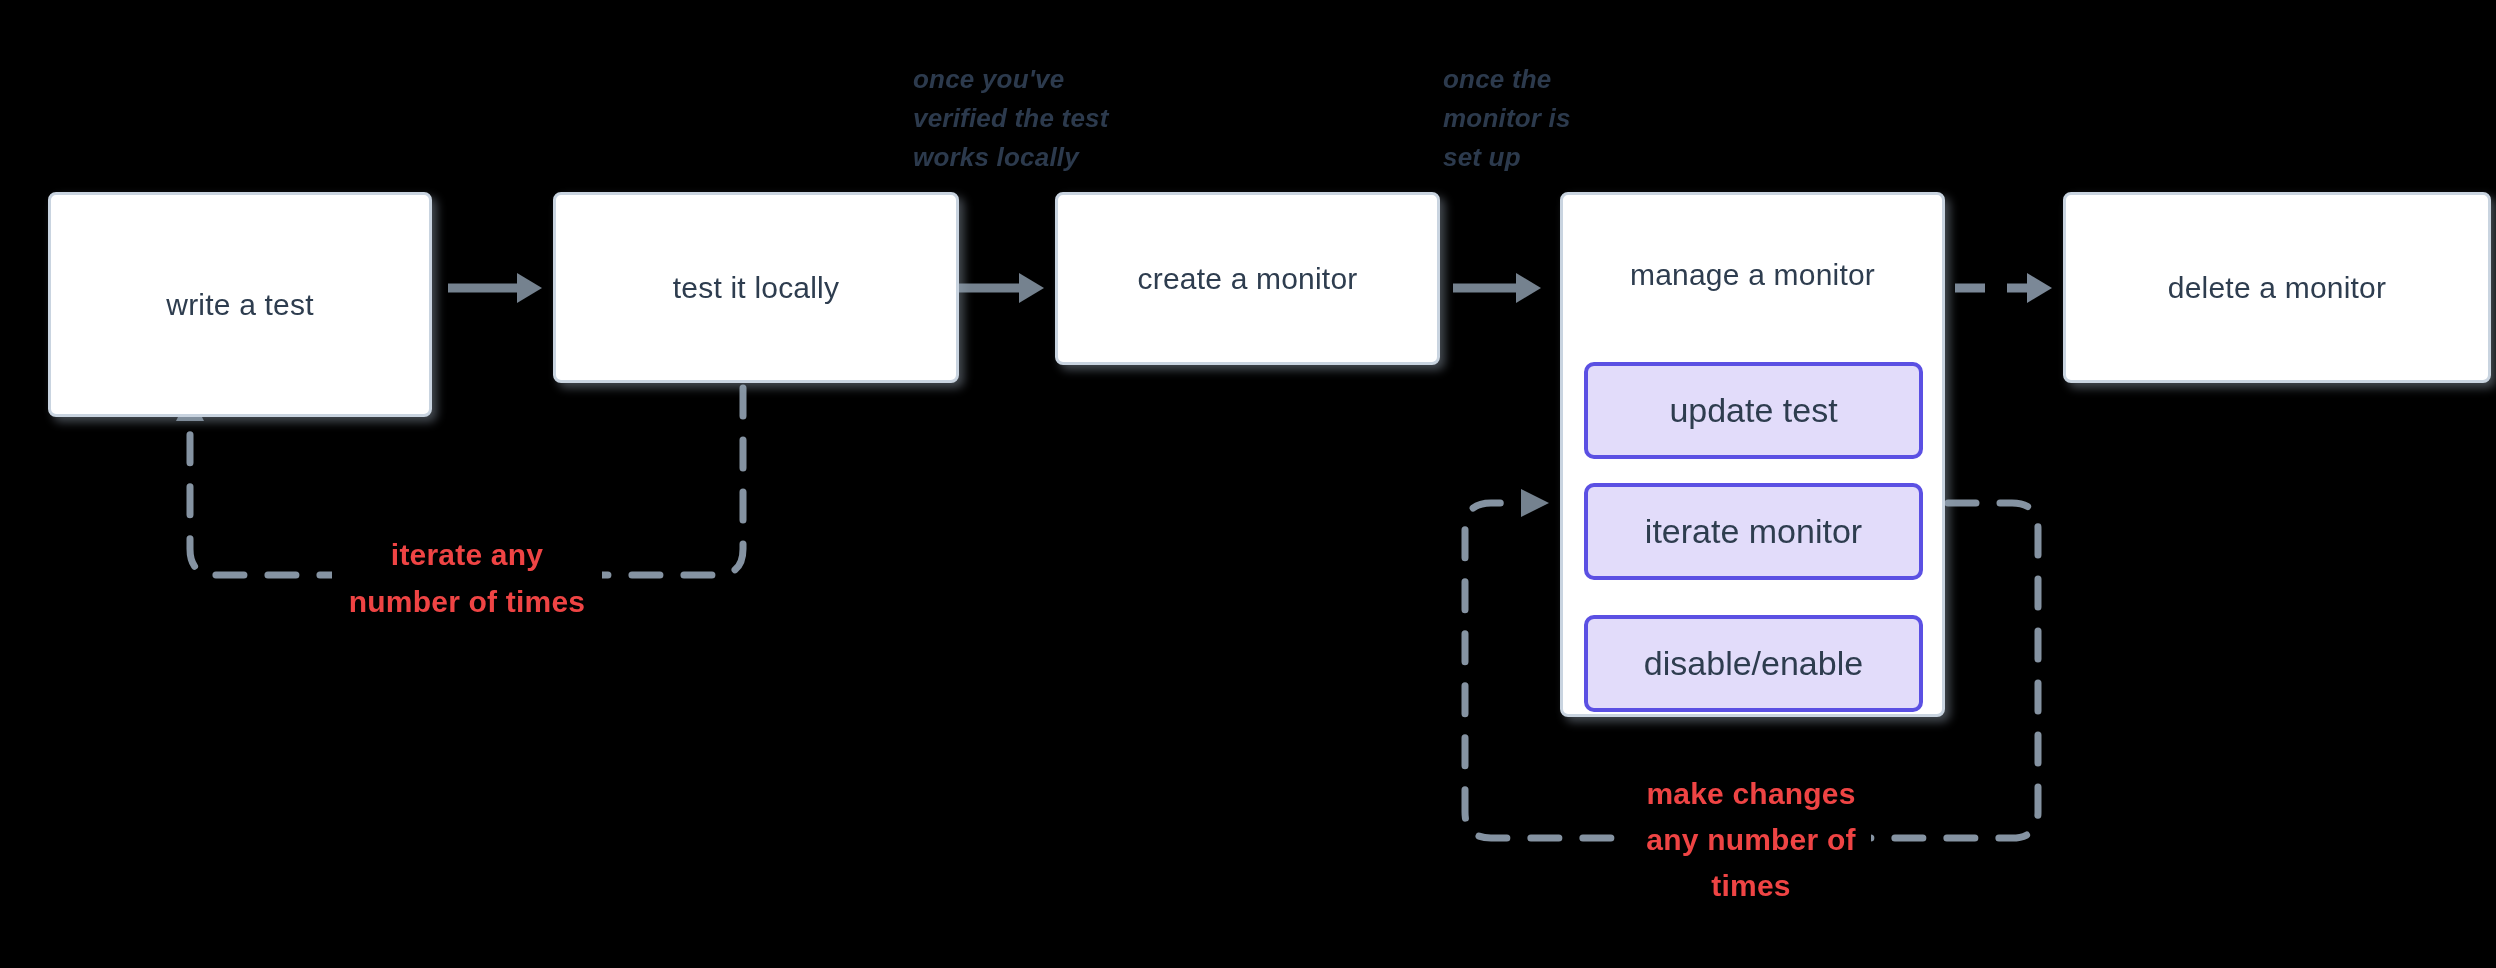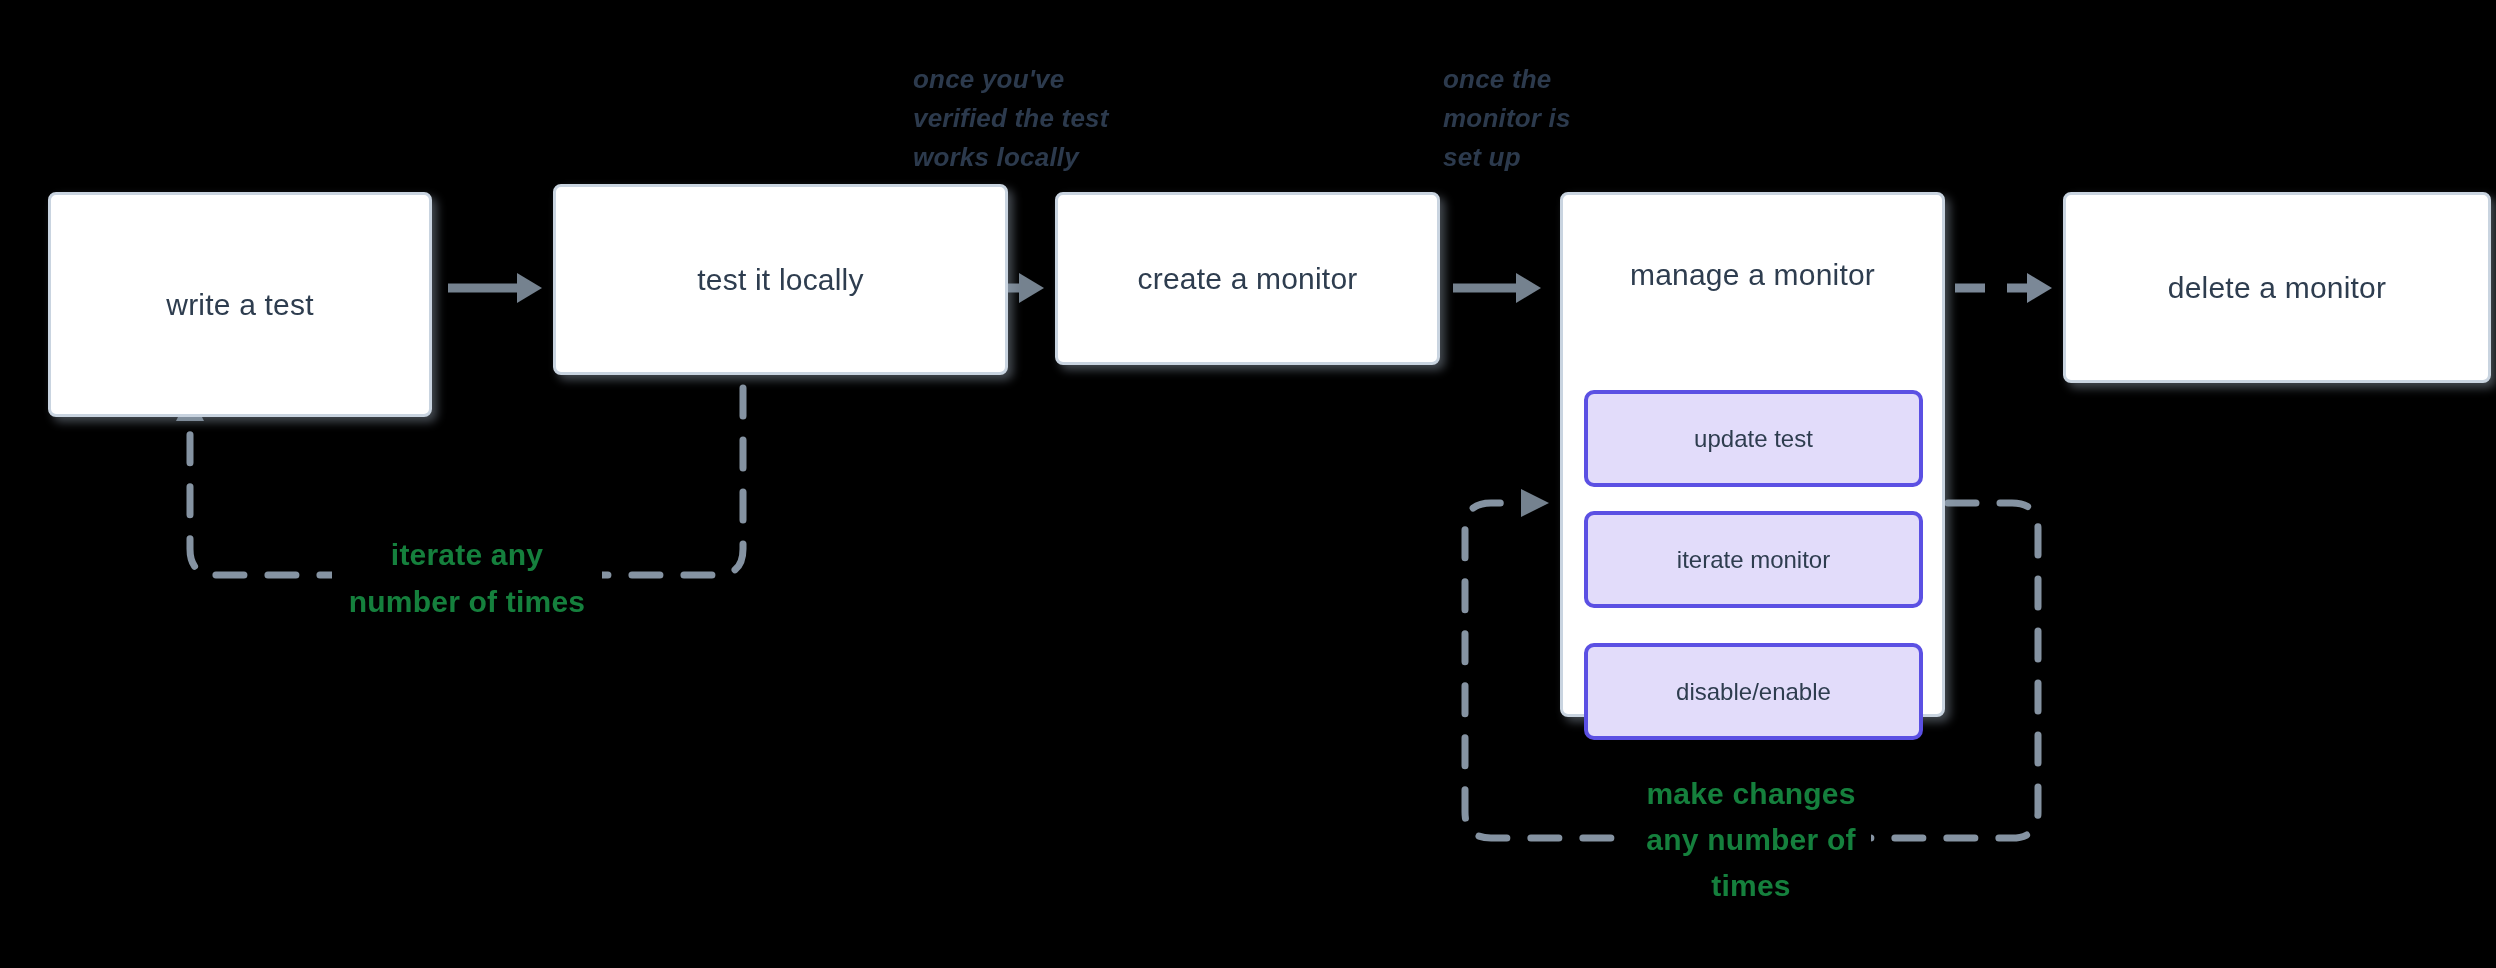--- a/index.html
+++ b/index.html
@@ -49,40 +49,39 @@
     width: 339px;
     height: 97px;
     background: #e2dcfa;
     border: 4px solid #5b50e3;
     border-radius: 10px;
     box-sizing: border-box;
     display: flex;
     align-items: center;
     justify-content: center;
     color: #2e3d4f;
-    font-size: 24px;
+    font-size: 34px;
     font-weight: 500;
-    margin-top: 28px;
   }
   .annotation {
     position: absolute;
     z-index: 2;
     color: #2c3a4d;
     font-size: 26px;
     line-height: 39px;
     font-style: italic;
     font-weight: 600;
     letter-spacing: 0.2px;
     margin-top: 12px;
   }
   .loop-label {
     position: absolute;
     z-index: 3;
     background: #000000;
-    color: #15803d;
+    color: #ef4444;
     font-size: 30px;
     font-weight: 700;
     text-align: center;
     letter-spacing: 0.2px;
   }
   .loop-label.iterate { left: 332px; top: 531px; width: 270px; line-height: 47px; }
   .loop-label.changes { left: 1631px; top: 771px; width: 240px; line-height: 46px; }
 </style>
 </head>
 <body>
@@ -119,21 +118,21 @@
     <g>
       <path d="M 1948 503 H 2012 Q 2038 503 2038 529 V 812 Q 2038 838 2012 838 H 1491 Q 1465 838 1465 812 V 529 Q 1465 503 1491 503 H 1516" fill="none" stroke="#8593a2" stroke-width="7" stroke-dasharray="28 24" stroke-linecap="round"></path>
       <polygon points="1549,503 1521,489 1521,517" fill="#75828f"></polygon>
     </g>
   </svg>
 
   <div class="node simple" style="left:48px; top:192px; width:384px; height:225px;">
     <div class="node-label">write a test</div>
   </div>
 
-  <div class="node simple" style="left:553px; top:184px; width:455px; height:191px;">
+  <div class="node simple" style="left:553px; top:192px; width:406px; height:191px;">
     <div class="node-label">test it locally</div>
   </div>
 
   <div class="node simple" style="left:1055px; top:192px; width:385px; height:173px;">
     <div class="node-label">create a monitor</div>
   </div>
 
   <div class="node manage" style="left:1560px; top:192px; width:385px; height:525px;">
     <div class="node-label title">manage a monitor</div>
     <div class="action-btn" style="top:167px;">update test</div>

